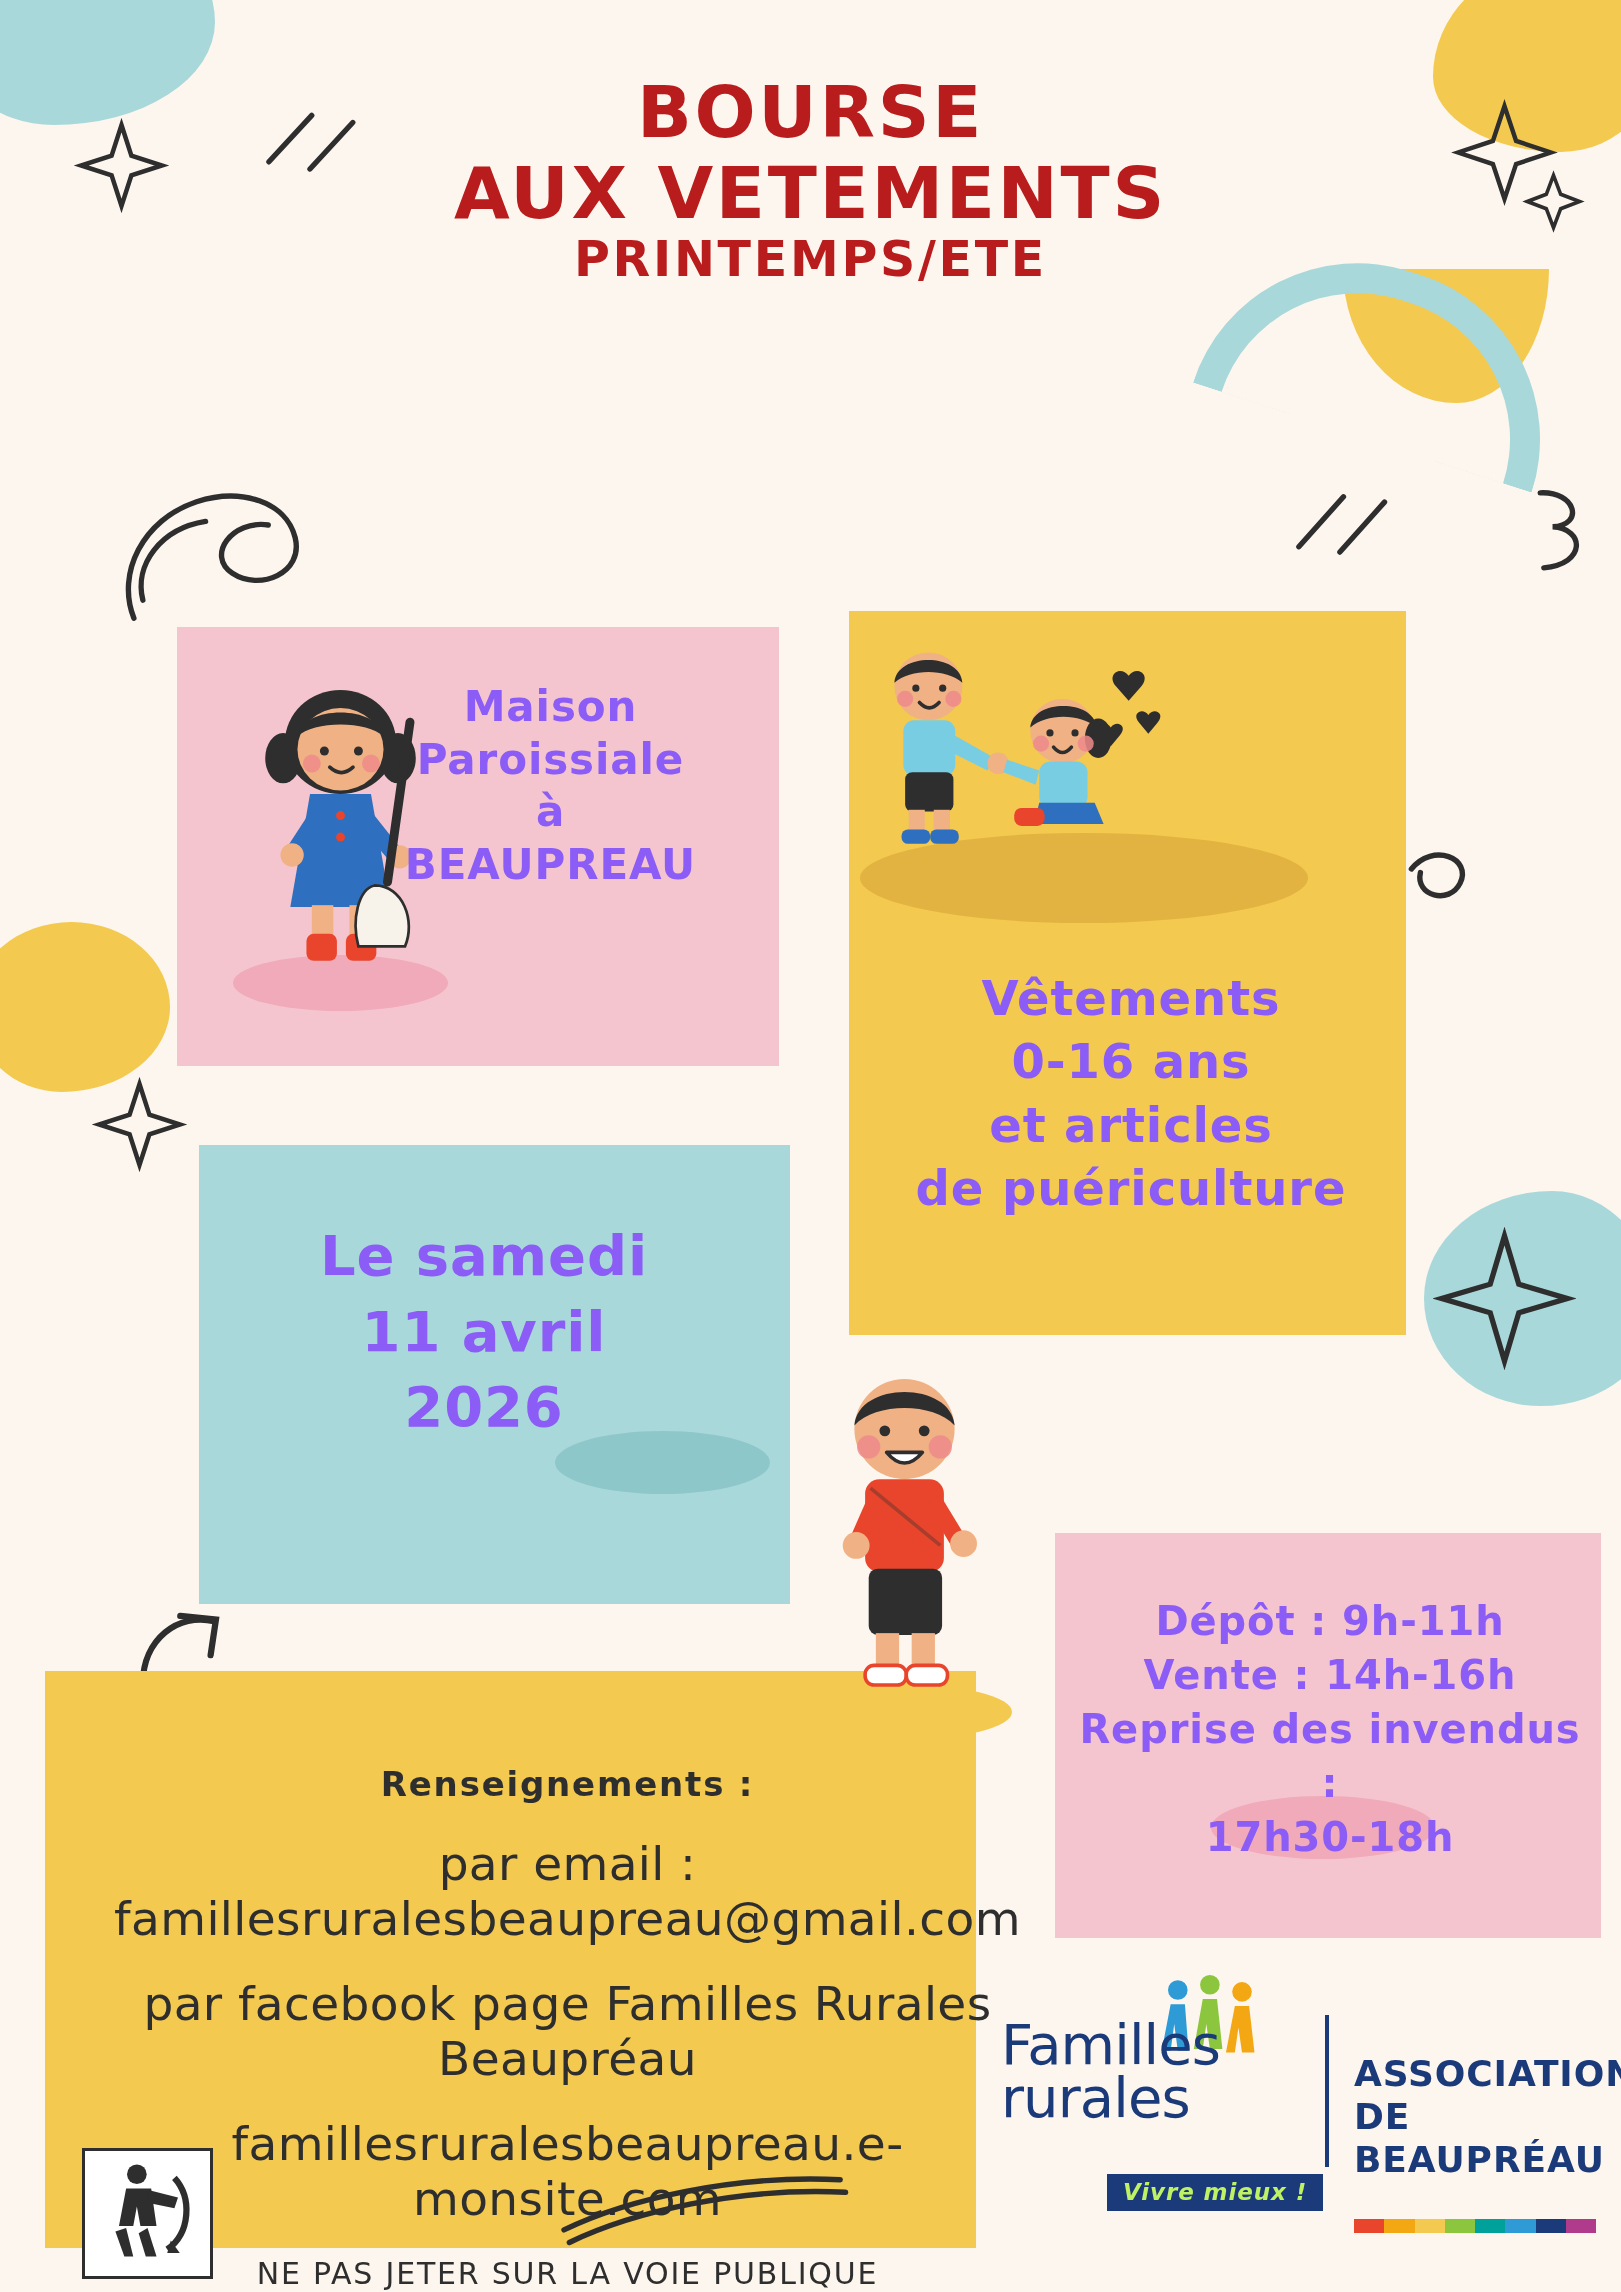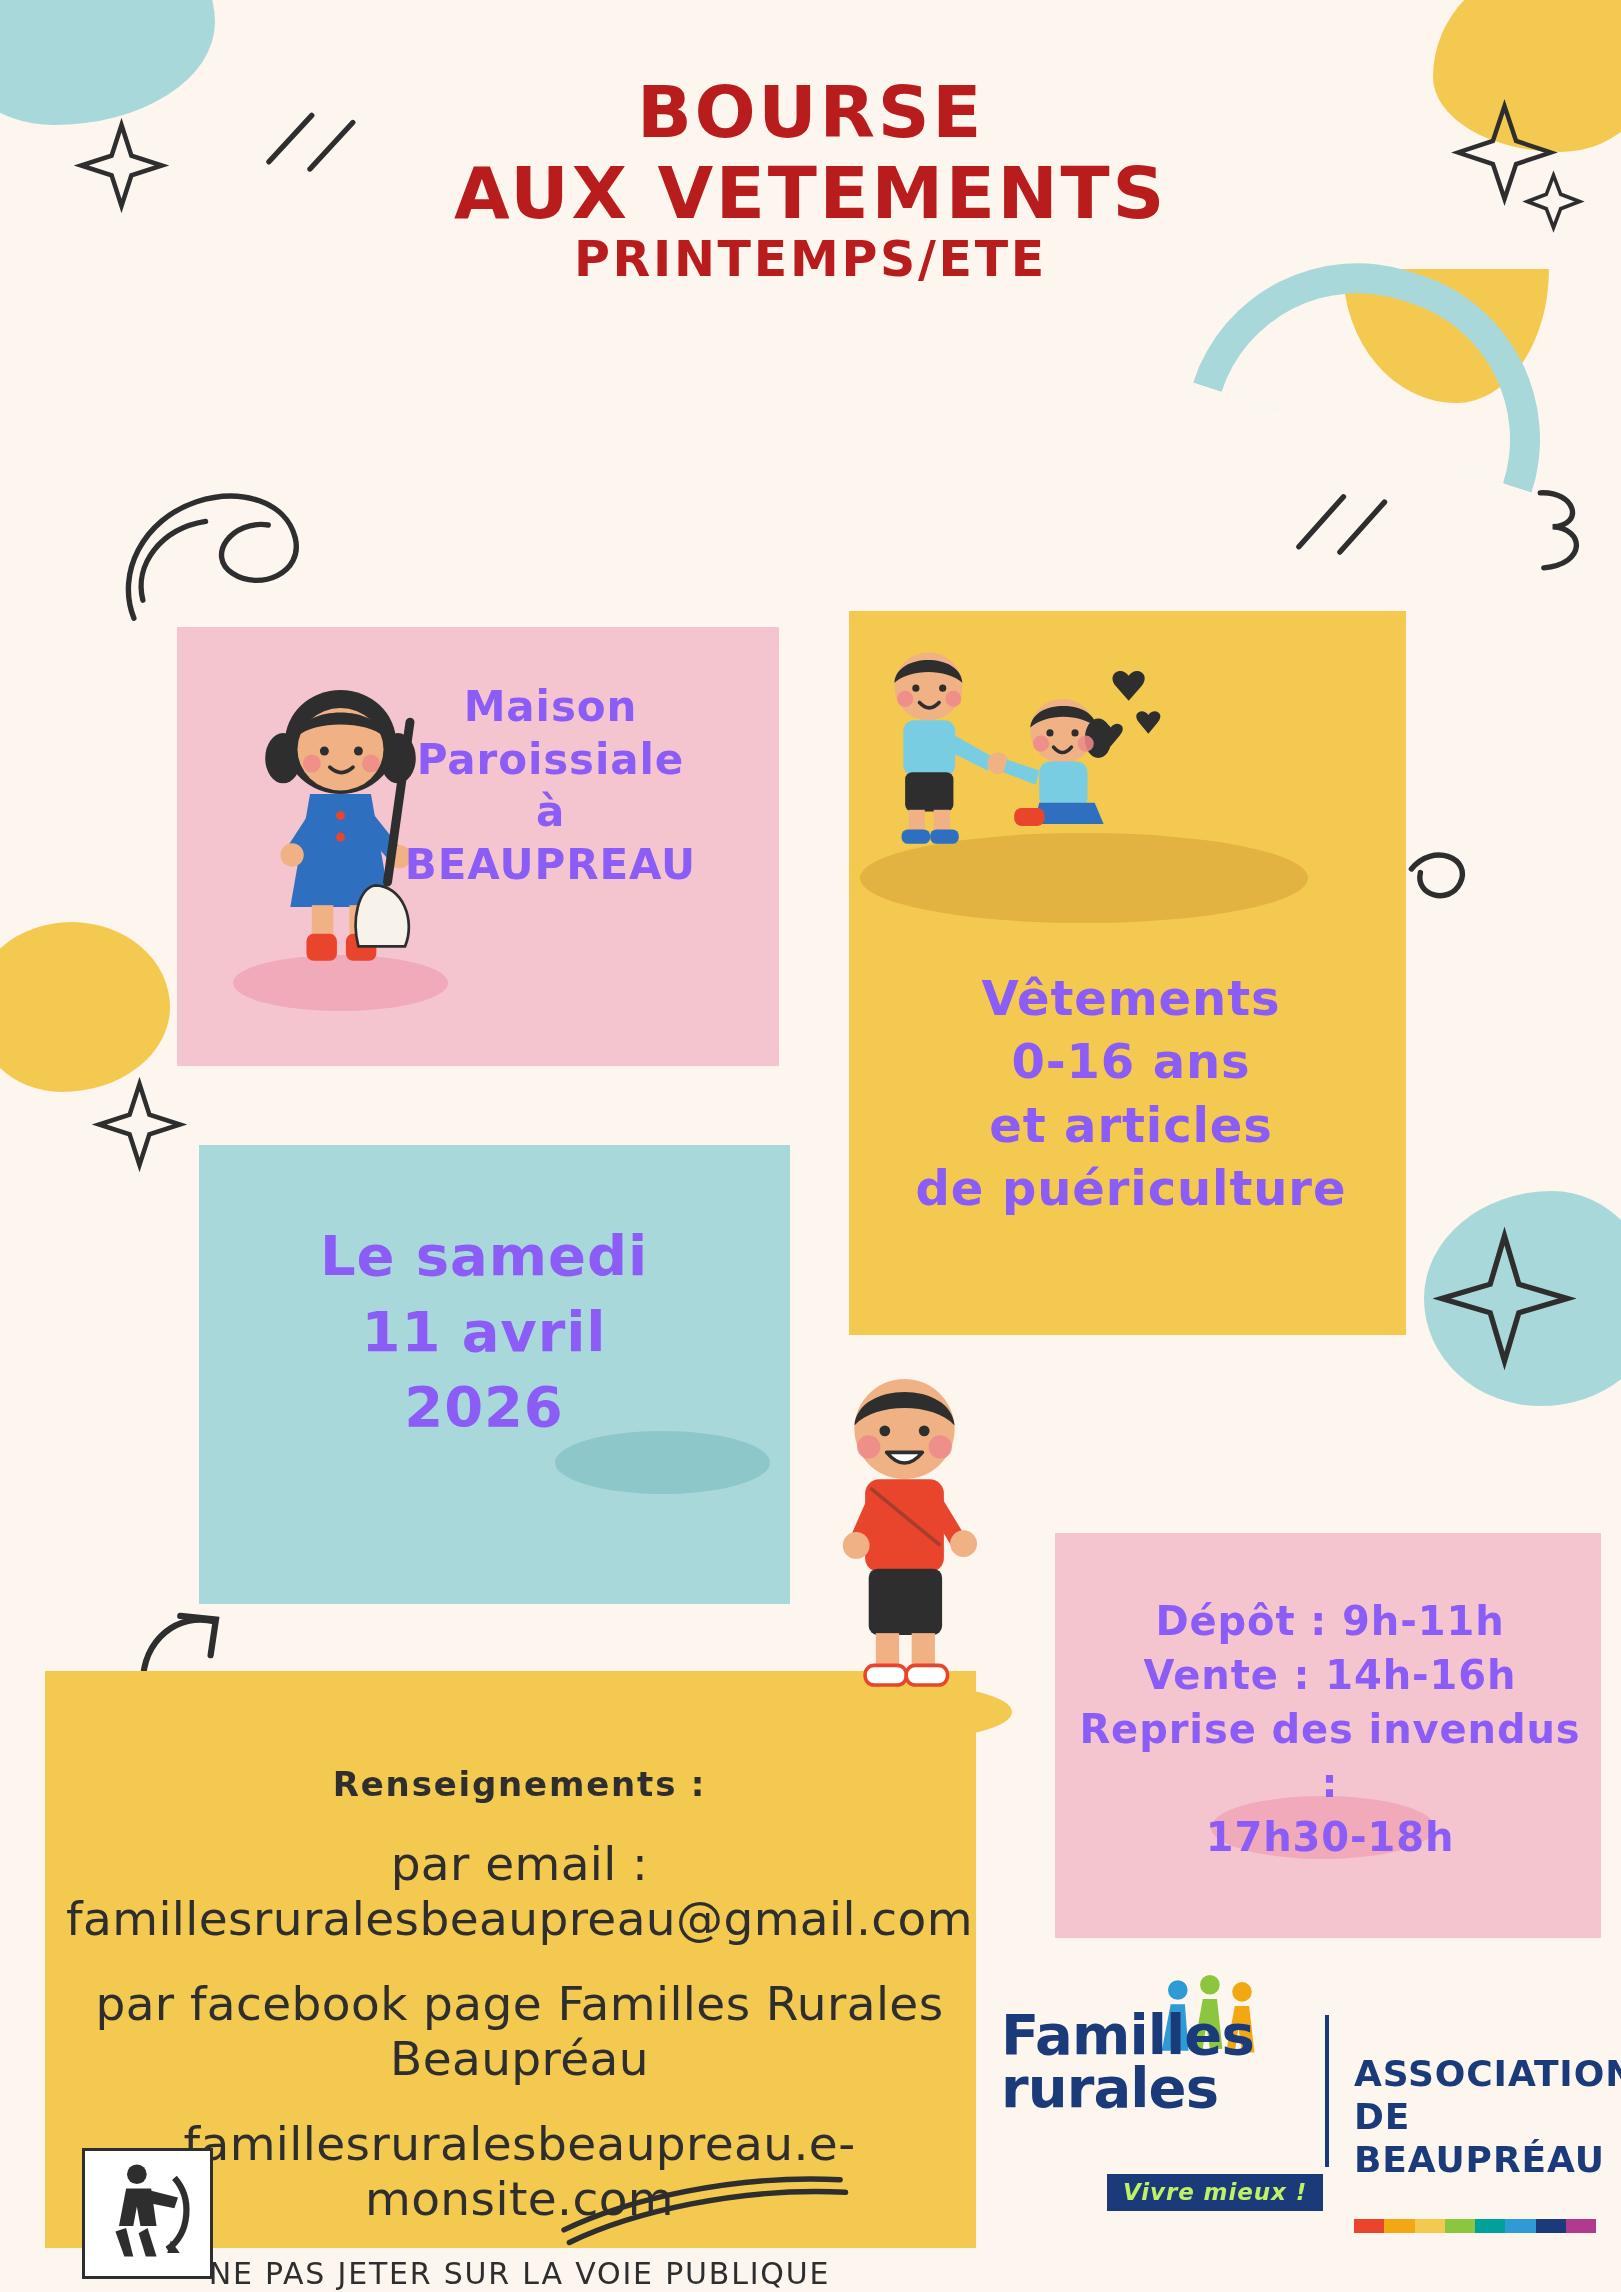--- a/index.html
+++ b/index.html
@@ -187,20 +187,21 @@
   }
 
   
   .info-block {
     position: absolute;
     left: 45px; top: 1764px;
     width: 949px;
     text-align: center;
     color: #2e2e2e;
     z-index: 7;
+    padding-left: 48px;
   }
   .info-title {
     font-size: 34px;
     font-weight: bold;
     letter-spacing: 1.8px;
     margin-bottom: 32px;
   }
   .info-line {
     font-size: 47px;
     margin-bottom: 30px;
@@ -224,23 +225,23 @@
 
   
   .logo-wrap {
     position: absolute;
     left: 992px; top: 1979px;
     width: 609px; height: 269px;
     z-index: 8;
   }
   .logo-familles {
     position: absolute;
-    left: 9px; top: 29px;
+    left: 9px; top: 39px;
     color: #1b3a7a;
-    font-weight: bold;
+    font-weight: normal;
     font-size: 56px;
     line-height: 0.95;
     letter-spacing: -0.9px;
   }
   .logo-vivre {
     position: absolute;
     left: 115px; top: 195px;
     background: #1b3a7a;
     color: #bef264;
     font-style: italic;

